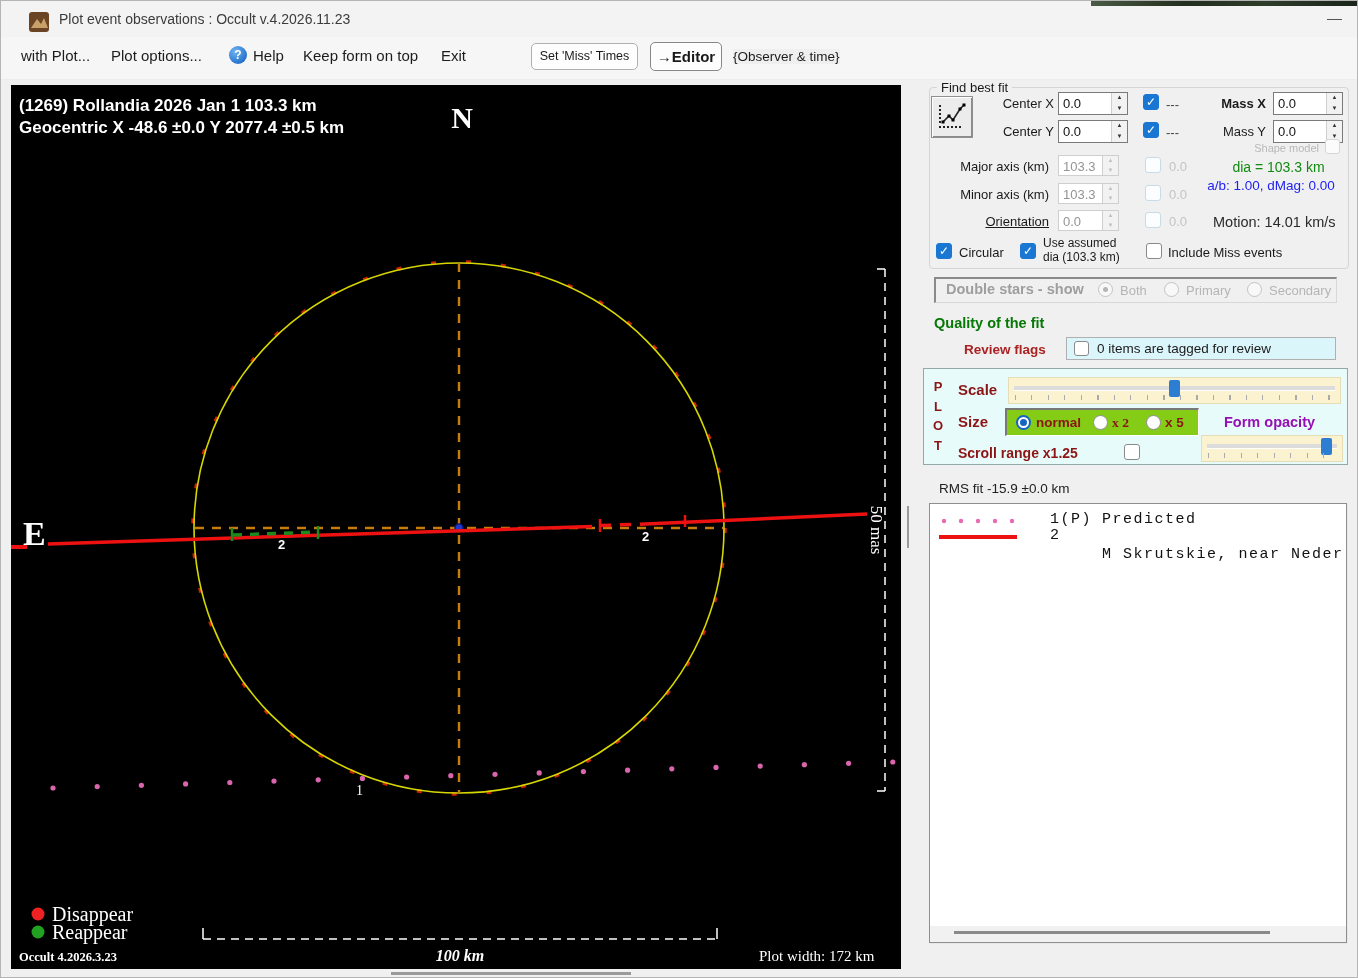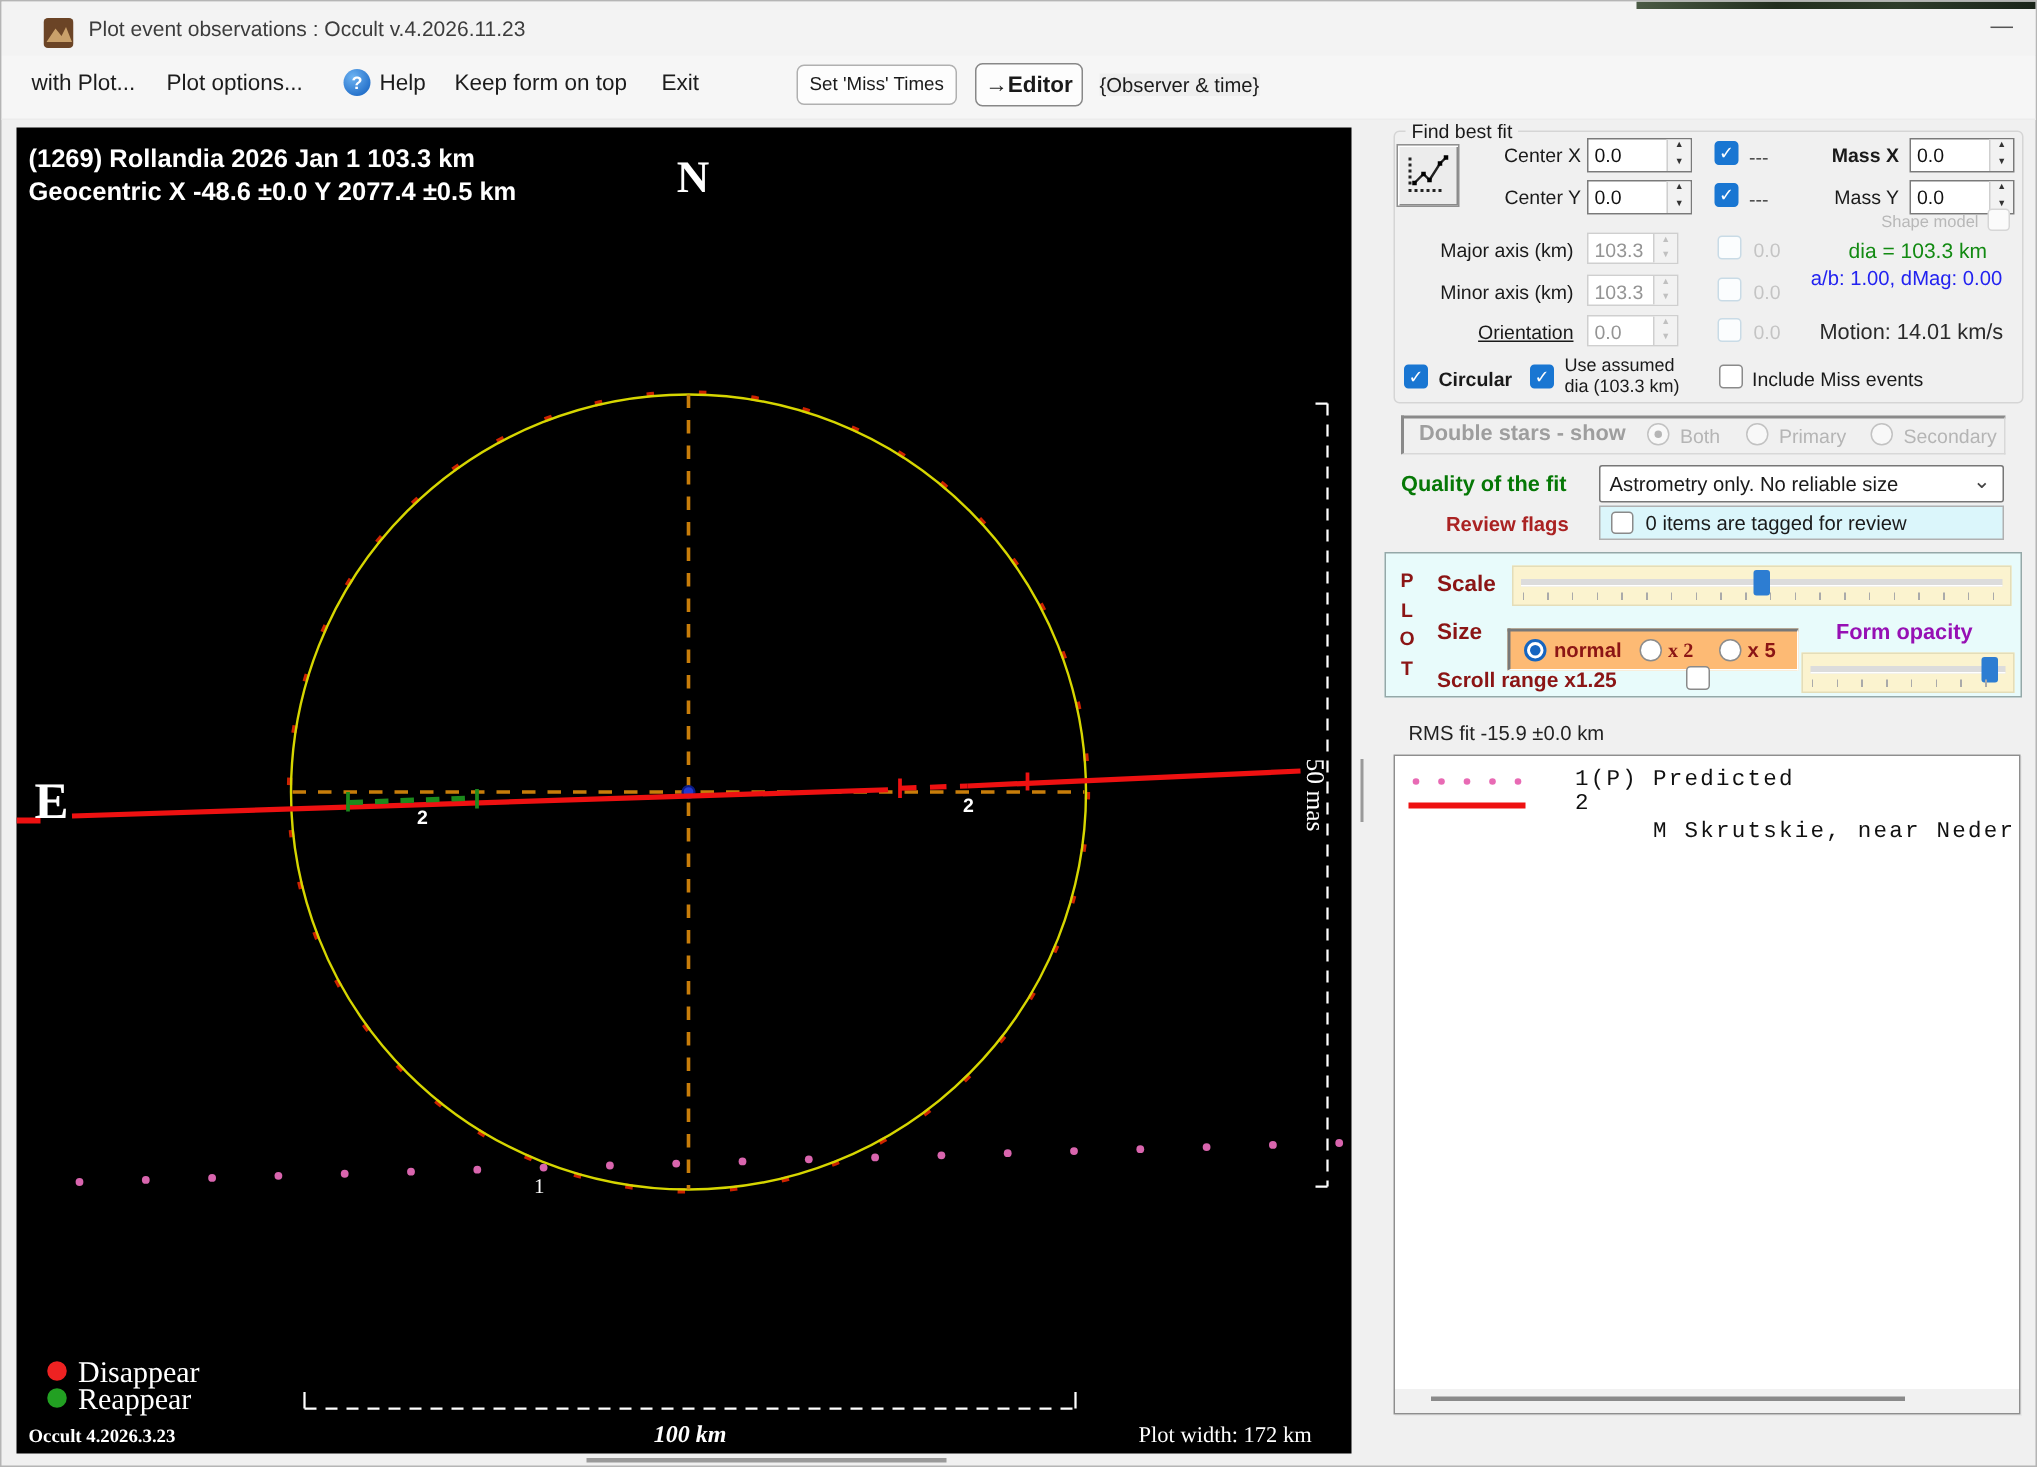--- a/index.html
+++ b/index.html
@@ -251,64 +251,59 @@
     <span class="arrs">
         <span>▲</span>
         <span>▼</span>
       </span>
   </div>
   <div class="abs cb dis" style="left:1144px;top:211px;"></div>
   <span class="abs" style="left:1168px;top:213px;font-size:13px;color:#c4c4c4;">0.0</span>
   <span class="abs" style="left:1212px;top:213px;font-size:14.5px;color:#2a2a2a;">Motion: 14.01 km/s</span>
 
   <div class="abs cb on" style="left:935px;top:242px;"><span>✓</span></div>
-  <span class="abs" style="left:958px;top:244px;font-size:13px;font-weight:bold;">Circular</span>
+  <span class="abs" style="left:958px;top:244px;font-size:13px;">Circular</span>
   <div class="abs cb on" style="left:1019px;top:242px;"><span>✓</span></div>
   <span class="abs" style="left:1042px;top:235px;font-size:12px;">Use assumed</span>
   <span class="abs" style="left:1042px;top:249px;font-size:12px;">dia (103.3 km)</span>
   <div class="abs cb" style="left:1145px;top:242px;"></div>
   <span class="abs" style="left:1167px;top:244px;font-size:13px;">Include Miss events</span>
 
   <div class="abs" style="left:933px;top:276px;width:403px;height:26px;background:#f0f0f0;
        border-top:2px solid #8a8a8a;border-left:2px solid #8a8a8a;border-right:1px solid #d8d8d8;border-bottom:1px solid #d8d8d8;box-sizing:border-box;"></div>
   <span class="abs" style="left:945px;top:280px;font-size:14.5px;font-weight:bold;color:#9e9e9e;">Double stars - show</span>
   <div class="abs radio dis dissel" style="left:1097px;top:281px;"></div>
   <span class="abs" style="left:1119px;top:282px;font-size:13px;color:#b5b5b5;">Both</span>
   <div class="abs radio dis" style="left:1163px;top:281px;"></div>
   <span class="abs" style="left:1185px;top:282px;font-size:13px;color:#b5b5b5;">Primary</span>
   <div class="abs radio dis" style="left:1246px;top:281px;"></div>
   <span class="abs" style="left:1268px;top:282px;font-size:13px;color:#b5b5b5;">Secondary</span>
 
   <span class="abs" style="left:933px;top:314px;font-size:14.5px;font-weight:bold;color:#067806;">Quality of the fit</span>
-  <div class="abs" style="left:1065px;top:309px;width:270px;height:25px;background:#fff;border:1px solid #767676;
-       border-radius:2px;box-sizing:border-box;">
-    <span style="position:absolute;left:6px;top:4px;font-size:13.5px;">Astrometry only. No reliable size</span>
-    <span style="position:absolute;right:8px;top:1px;font-size:14px;color:#444;">⌄</span>
-  </div>
 
   <span class="abs" style="left:963px;top:341px;font-size:13.5px;font-weight:bold;color:#aa2222;">Review flags</span>
   <div class="abs" style="left:1065px;top:336px;width:270px;height:23px;background:#dbf6fb;border:1px solid #b0b0b0;box-sizing:border-box;">
     <div class="cb" style="position:absolute;left:7px;top:3px;width:15px;height:15px;"></div>
     <span style="position:absolute;left:30px;top:3px;font-size:13.5px;">0 items are tagged for review</span>
   </div>
 
   <div class="abs" style="left:922px;top:367px;width:425px;height:97px;background:#e8fbfb;border:1px solid #95a8a8;box-sizing:border-box;">
     <div class="abs maroon" style="left:9px;top:8px;font-size:13px;line-height:19.5px;white-space:pre;text-align:center;">P
 L
 O
 T</div>
     <span class="abs maroon" style="left:34px;top:12px;font-size:15px;">Scale</span>
     <div class="abs slider" style="left:84px;top:8px;width:333px;height:27px;">
       <div class="groove"></div>
       <div class="thumb" style="left:160px;"></div>
       <div class="ticks"></div>
     </div>
     <span class="abs maroon" style="left:34px;top:44px;font-size:15px;">Size</span>
-    <div class="abs" style="left:81px;top:39px;width:194px;height:28px;background:#fdba74;
-         border-top:2px solid #787878;border-left:2px solid #787878;border-right:1px solid #fff;border-bottom:1px solid #fff;box-sizing:border-box;margin-top:11px;">
+    <div class="abs" style="left:81px;top:39px;width:194px;height:28px;background:#84cc16;
+         border-top:2px solid #787878;border-left:2px solid #787878;border-right:1px solid #fff;border-bottom:1px solid #fff;box-sizing:border-box;">
       <div class="radio sel" style="position:absolute;left:9px;top:5px;"></div>
       <span class="maroon" style="position:absolute;left:29px;top:5px;font-size:13.5px;">normal</span>
       <div class="radio" style="position:absolute;left:86px;top:5px;"></div>
       <span class="maroon" style="position:absolute;left:105px;top:5px;font-size:13.5px;font-family:Liberation Serif, serif;">x 2</span>
       <div class="radio" style="position:absolute;left:139px;top:5px;"></div>
       <span class="maroon" style="position:absolute;left:158px;top:5px;font-size:13.5px;">x 5</span>
     </div>
     <span class="abs" style="left:300px;top:45px;font-size:14.5px;font-weight:bold;color:#9610b4;">Form opacity</span>
     <div class="abs slider" style="left:277px;top:66px;width:142px;height:27px;">
       <div class="groove"></div>

